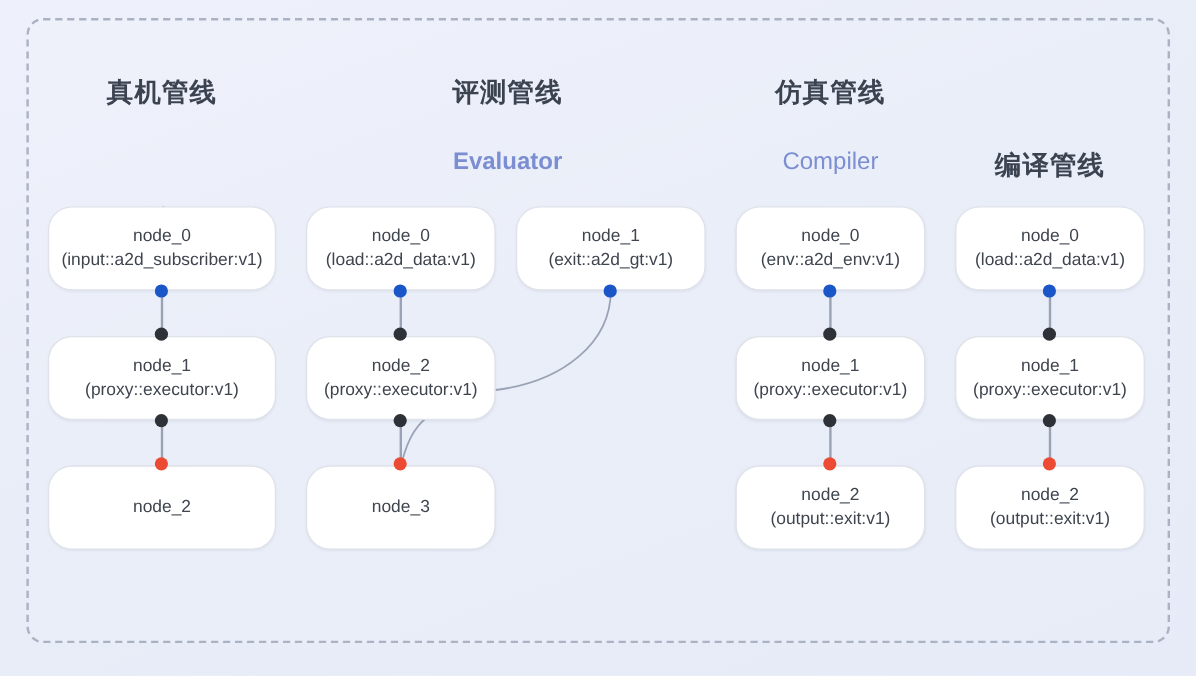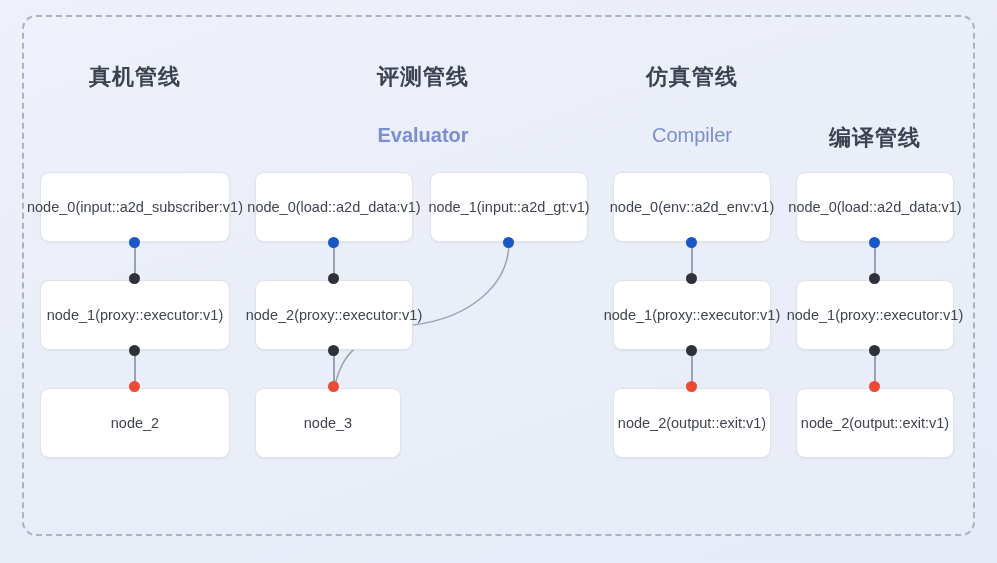--- a/index.html
+++ b/index.html
@@ -60,23 +60,24 @@
     color: #7b8ed2;
     white-space: nowrap;
   }
 
   
   .node {
     position: absolute;
     box-sizing: border-box;
     background: #ffffff;
     border: 1px solid #dfe2e9;
-    border-radius: 9px;
+    border-radius: 20px;
     box-shadow: 0 1px 2px rgba(40,50,80,0.06);
     display: flex;
+    flex-direction: column;
     align-items: center;
     justify-content: center;
     z-index: 3;
   }
   .node-name {
     font-size: 14.5px;
     color: #3f454f;
     line-height: 20px;
     white-space: nowrap;
   }
@@ -164,27 +165,27 @@
     <div class="col-title" style="top:62px;">评测管线</div>
     <div class="col-subtitle" style="top:124px;font-weight:bold;">Evaluator</div>
   </div>
 
   <div class="node" style="left:255px; top:172px; width:158px; height:70px;">
     <div class="node-name">node_0</div>
     <div class="node-type">(load::a2d_data:v1)</div>
   </div>
   <div class="node" style="left:430px; top:172px; width:158px; height:70px;">
     <div class="node-name">node_1</div>
-    <div class="node-type">(input::a2d_gt:v1)</div>
+    <div class="node-type">(exit::a2d_gt:v1)</div>
   </div>
   <div class="node" style="left:255px; top:280px; width:158px; height:70px;">
     <div class="node-name">node_2</div>
     <div class="node-type">(proxy::executor:v1)</div>
   </div>
-  <div class="node" style="left:255px; top:388px; width:146px; height:70px;">
+  <div class="node" style="left:255px; top:388px; width:158px; height:70px;">
     <div class="node-name">node_3</div>
   </div>
 
   <div class="edge-v" style="left:333.2px; top:242px; height:38px;"></div>
   <div class="edge-v" style="left:333.2px; top:350px; height:38px;"></div>
 
   <div class="port port-blue" style="left:328px; top:237px; width:11px; height:11px;"></div>
   <div class="port port-blue" style="left:503px; top:237px; width:11px; height:11px;"></div>
   <div class="port port-black" style="left:328px; top:273px; width:11px; height:11px;"></div>
   <div class="port port-black" style="left:328px; top:345px; width:11px; height:11px;"></div>

